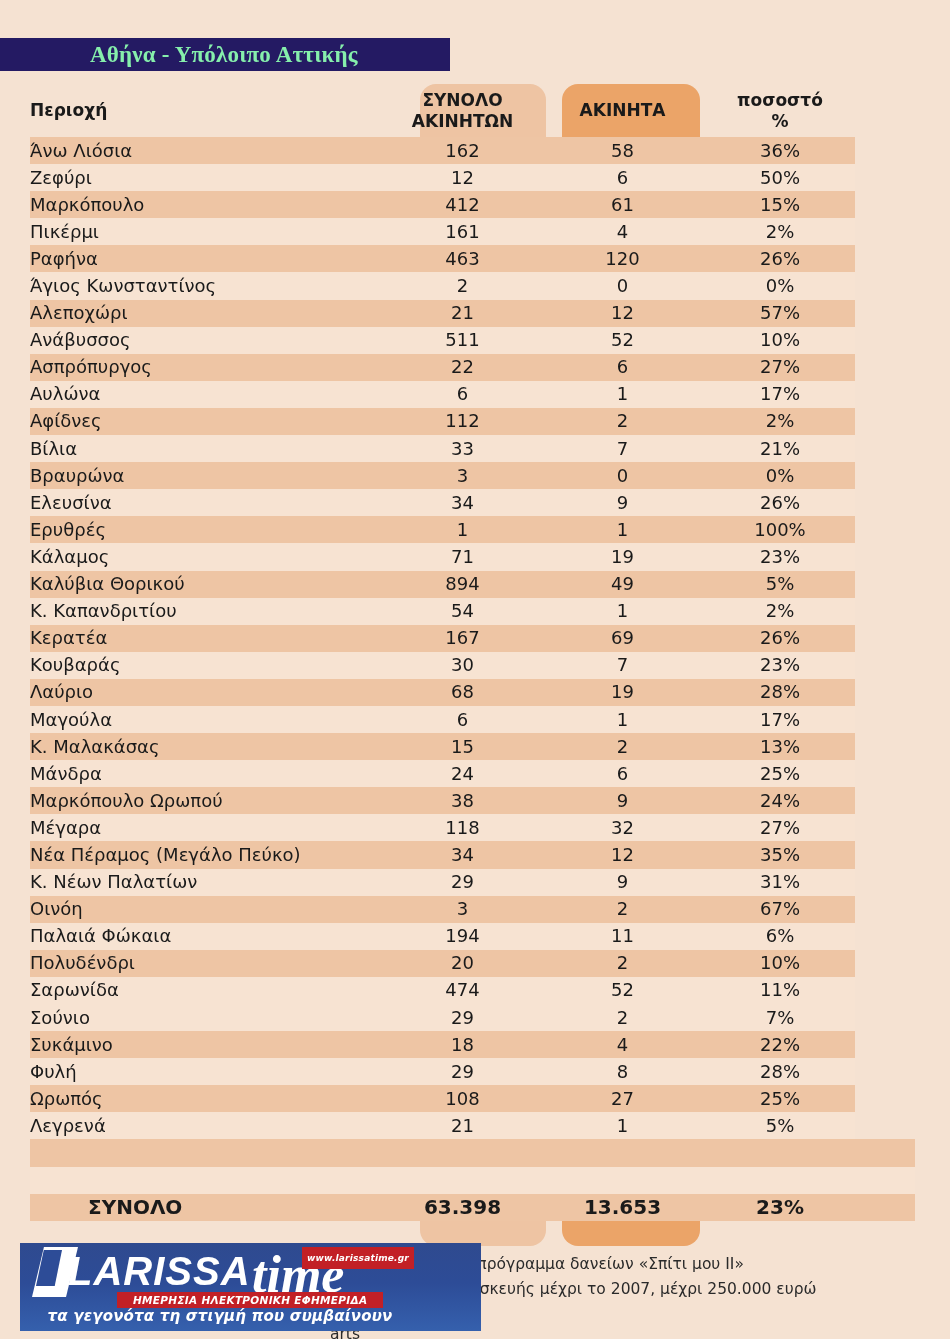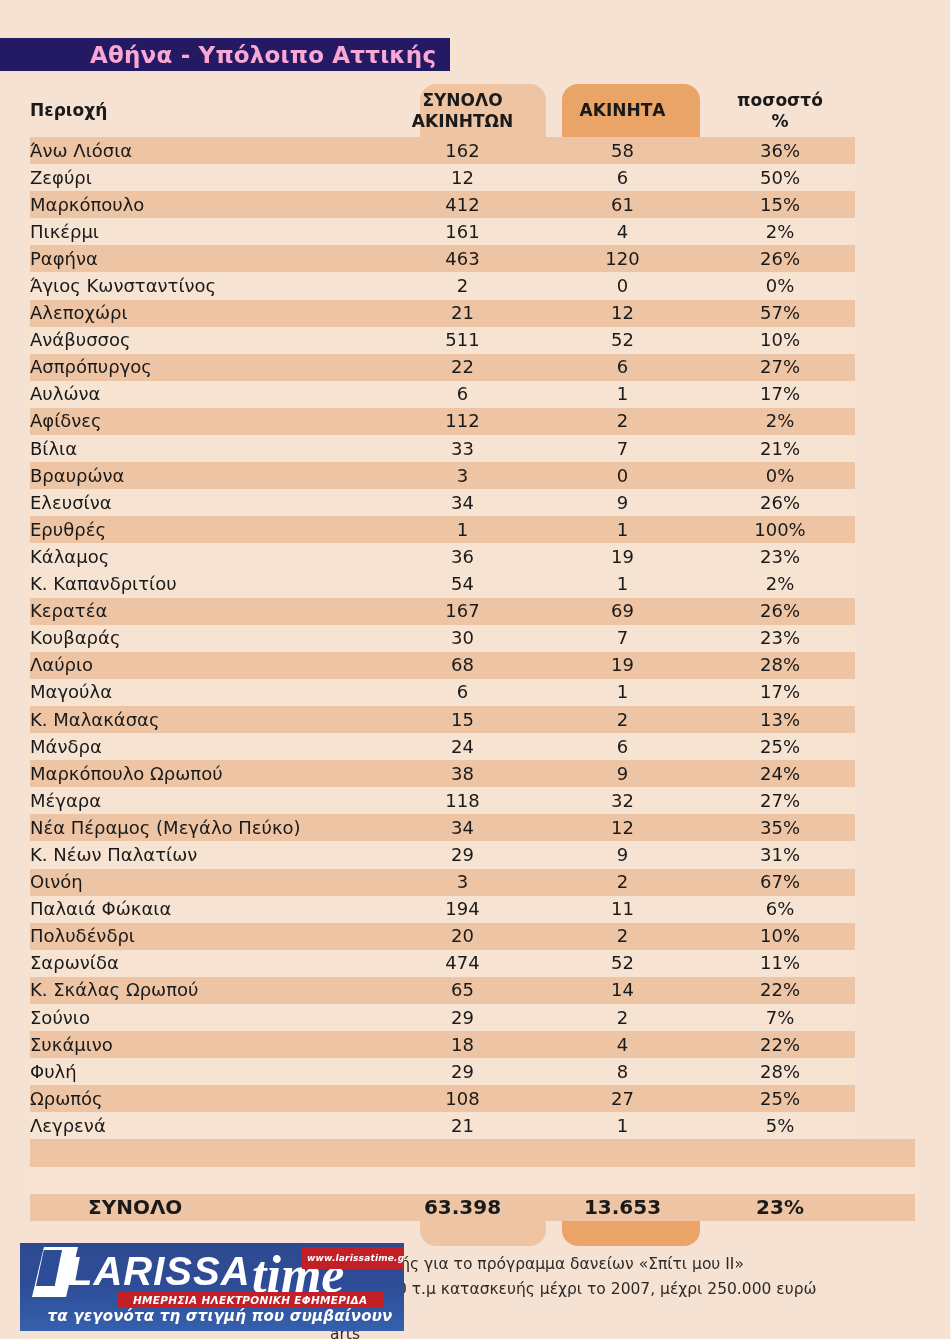--- a/index.html
+++ b/index.html
@@ -24,25 +24,26 @@
     top: 38px;
     width: 450px;
     height: 33px;
     background: #241a63;
     display: flex;
     align-items: center;
     box-sizing: border-box;
     padding-left: 90px;
   }
   .title-bar .title-text {
-    color: #f9a8d4;
+    color: #86efac;
     font-size: 23px;
     font-weight: 600;
     letter-spacing: 0.2px;
     white-space: nowrap;
+    font-family: Liberation Serif, serif;
   }
 
   
   .col-band {
     position: absolute;
     top: 84px;
     border-radius: 16px;
     pointer-events: none;
   }
   .col-band.band-total {
@@ -149,21 +150,21 @@
     color: #2a2a2a;
   }
   .footer-note .nline { display: block; white-space: nowrap; }
   .footer-note .nline.gap { margin-top: 20px; }
 
   
   .logo {
     position: absolute;
     left: 20px;
     top: 1243px;
-    width: 384px;
+    width: 461px;
     height: 88px;
     background: linear-gradient(180deg, #2f4a8f 0%, #2d4c97 45%, #3560ad 100%);
     overflow: hidden;
   }
   .logo-row {
     position: absolute;
     left: 0;
     top: 0;
     width: 400px;
     height: 62px;
@@ -384,23 +385,30 @@
         </tr>
         <tr class="odd">
           <td class="t-area">Ερυθρές</td>
           <td class="t-num t-total">1</td>
           <td class="t-num t-akinita">1</td>
           <td class="t-num t-pct">100%</td>
           <td class="cell-clear"></td>
         </tr>
         <tr class="even">
           <td class="t-area">Κάλαμος</td>
-          <td class="t-num t-total">36</td>
+          <td class="t-num t-total">71</td>
           <td class="t-num t-akinita">19</td>
           <td class="t-num t-pct">23%</td>
+          <td class="cell-clear"></td>
+        </tr>
+        <tr class="odd">
+          <td class="t-area">Καλύβια Θορικού</td>
+          <td class="t-num t-total">894</td>
+          <td class="t-num t-akinita">49</td>
+          <td class="t-num t-pct">5%</td>
           <td class="cell-clear"></td>
         </tr>
         <tr class="even">
           <td class="t-area">Κ. Καπανδριτίου</td>
           <td class="t-num t-total">54</td>
           <td class="t-num t-akinita">1</td>
           <td class="t-num t-pct">2%</td>
           <td class="cell-clear"></td>
         </tr>
         <tr class="odd">
@@ -492,27 +500,20 @@
           <td class="t-num t-total">20</td>
           <td class="t-num t-akinita">2</td>
           <td class="t-num t-pct">10%</td>
           <td class="cell-clear"></td>
         </tr>
         <tr class="even">
           <td class="t-area">Σαρωνίδα</td>
           <td class="t-num t-total">474</td>
           <td class="t-num t-akinita">52</td>
           <td class="t-num t-pct">11%</td>
-          <td class="cell-clear"></td>
-        </tr>
-        <tr class="odd">
-          <td class="t-area">Κ. Σκάλας Ωρωπού</td>
-          <td class="t-num t-total">65</td>
-          <td class="t-num t-akinita">14</td>
-          <td class="t-num t-pct">22%</td>
           <td class="cell-clear"></td>
         </tr>
         <tr class="even">
           <td class="t-area">Σούνιο</td>
           <td class="t-num t-total">29</td>
           <td class="t-num t-akinita">2</td>
           <td class="t-num t-pct">7%</td>
           <td class="cell-clear"></td>
         </tr>
         <tr class="odd">

